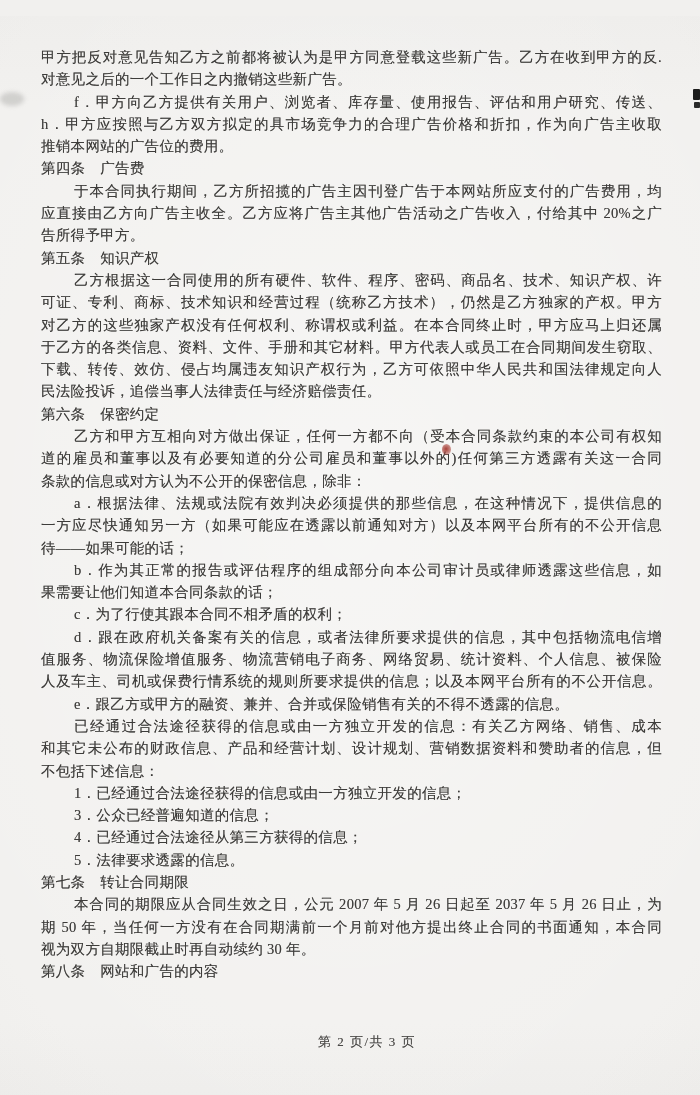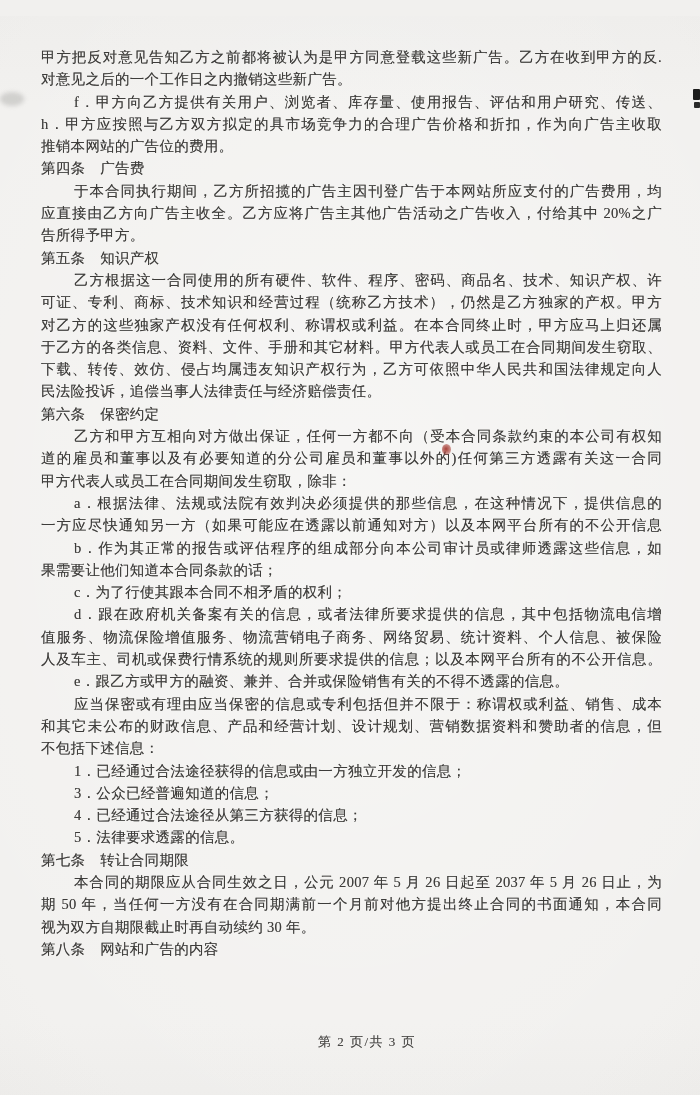--- a/index.html
+++ b/index.html
@@ -64,31 +64,32 @@
       <div class="line">第五条　知识产权</div>
       <div class="line j ind">乙方根据这一合同使用的所有硬件、软件、程序、密码、商品名、技术、知识产权、许</div>
       <div class="line j">可证、专利、商标、技术知识和经营过程（统称乙方技术），仍然是乙方独家的产权。甲方</div>
       <div class="line j">对乙方的这些独家产权没有任何权利、称谓权或利益。在本合同终止时，甲方应马上归还属</div>
       <div class="line j">于乙方的各类信息、资料、文件、手册和其它材料。甲方代表人或员工在合同期间发生窃取、</div>
       <div class="line j">下载、转传、效仿、侵占均属违友知识产权行为，乙方可依照中华人民共和国法律规定向人</div>
       <div class="line">民法险投诉，追偿当事人法律责任与经济赔偿责任。</div>
       <div class="line">第六条　保密约定</div>
       <div class="line j ind">乙方和甲方互相向对方做出保证，任何一方都不向（受本合同条款约束的本公司有权知</div>
       <div class="line j">道的雇员和董事以及有必要知道的分公司雇员和董事以外的)任何第三方透露有关这一合同</div>
-      <div class="line">甲方代表人或员工在合同期间发生窃取，除非：</div>
+      <div class="line">条款的信息或对方认为不公开的保密信息，除非：</div>
       <div class="line j ind">a．根据法律、法规或法院有效判决必须提供的那些信息，在这种情况下，提供信息的</div>
       <div class="line j">一方应尽快通知另一方（如果可能应在透露以前通知对方）以及本网平台所有的不公开信息</div>
+      <div class="line">待——如果可能的话；</div>
       <div class="line j ind">b．作为其正常的报告或评估程序的组成部分向本公司审计员或律师透露这些信息，如</div>
       <div class="line">果需要让他们知道本合同条款的话；</div>
       <div class="line ind">c．为了行使其跟本合同不相矛盾的权利；</div>
       <div class="line j ind">d．跟在政府机关备案有关的信息，或者法律所要求提供的信息，其中包括物流电信增</div>
       <div class="line j">值服务、物流保险增值服务、物流营销电子商务、网络贸易、统计资料、个人信息、被保险</div>
       <div class="line j">人及车主、司机或保费行情系统的规则所要求提供的信息；以及本网平台所有的不公开信息。</div>
       <div class="line ind">e．跟乙方或甲方的融资、兼并、合并或保险销售有关的不得不透露的信息。</div>
-      <div class="line j ind">应当保密或有理由应当保密的信息或专利包括但并不限于：称谓权或利益、销售、成本</div>
+      <div class="line j ind">已经通过合法途径获得的信息或由一方独立开发的信息：有关乙方网络、销售、成本</div>
       <div class="line j">和其它未公布的财政信息、产品和经营计划、设计规划、营销数据资料和赞助者的信息，但</div>
       <div class="line">不包括下述信息：</div>
       <div class="line ind">1．已经通过合法途径获得的信息或由一方独立开发的信息；</div>
       <div class="line ind">3．公众已经普遍知道的信息；</div>
       <div class="line ind">4．已经通过合法途径从第三方获得的信息；</div>
       <div class="line ind">5．法律要求透露的信息。</div>
       <div class="line">第七条　转让合同期限</div>
       <div class="line j ind">本合同的期限应从合同生效之日，公元 2007 年 5 月 26 日起至 2037 年 5 月 26 日止，为</div>
       <div class="line j">期 50 年，当任何一方没有在合同期满前一个月前对他方提出终止合同的书面通知，本合同</div>
       <div class="line">视为双方自期限截止时再自动续约 30 年。</div>

